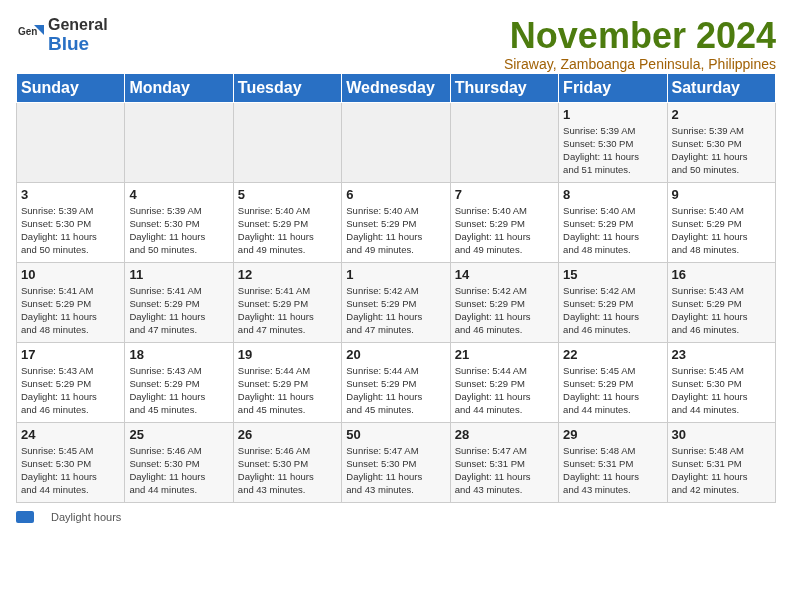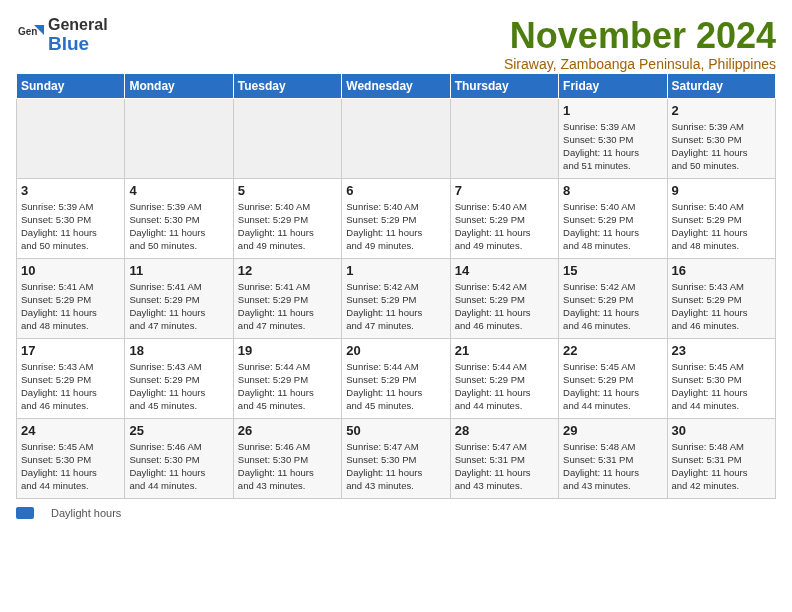--- a/index.html
+++ b/index.html
@@ -39,21 +39,21 @@
       color: #a16207;
     }
     .calendar-table {
       width: 100%;
       border-collapse: collapse;
       table-layout: fixed;
     }
     .calendar-table th {
       background-color: #2970c4;
       color: #fff;
-      font-size: 12px;
+      font-size: 16px;
       font-weight: bold;
       padding: 5px 4px;
       text-align: left;
       border: 1px solid #fff;
     }
     .calendar-table td {
       border: 1px solid #ccc;
       vertical-align: top;
       padding: 4px 4px;
       font-size: 10px;

